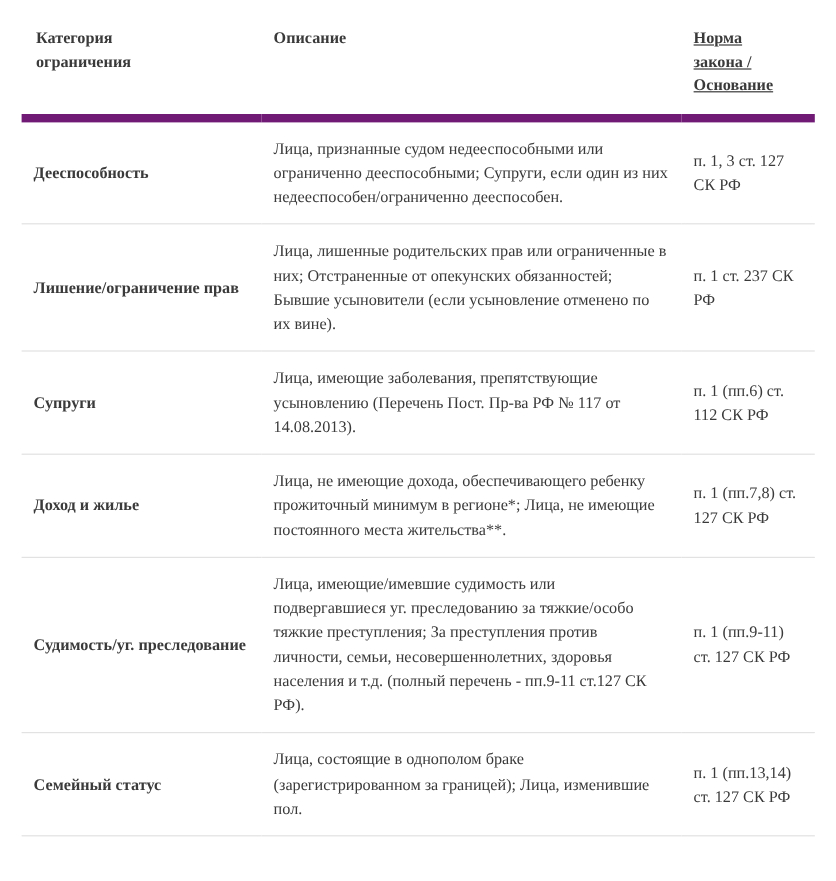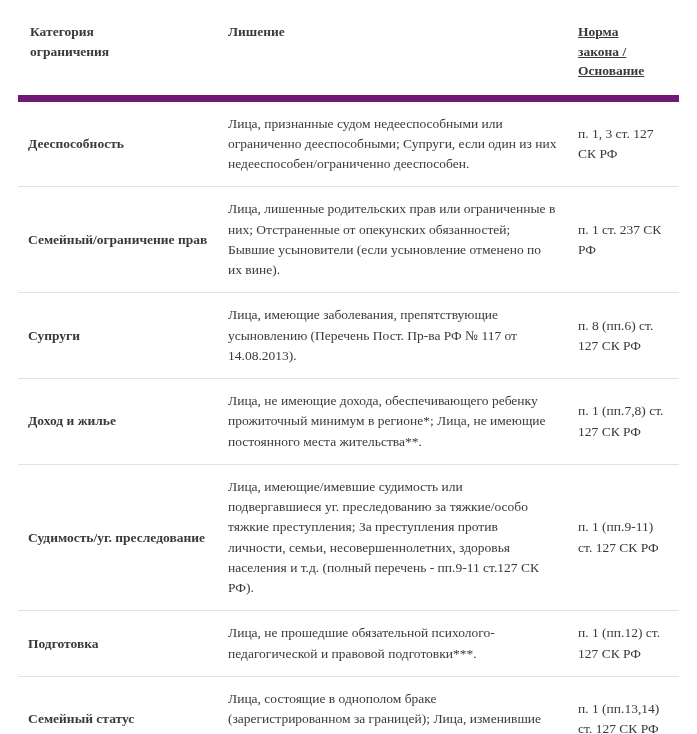--- a/index.html
+++ b/index.html
@@ -77,55 +77,50 @@
 <div class="table-wrap">
   <table class="restrictions">
     <colgroup>
       <col class="c-category">
       <col class="c-description">
       <col class="c-norm">
     </colgroup>
     <thead>
       <tr>
         <th class="th-category">Категория<br>ограничения</th>
-        <th class="th-description">Лишение</th>
+        <th class="th-description">Описание</th>
         <th class="th-norm">Норма<br>закона /<br>Основание</th>
       </tr>
     </thead>
     <tbody>
       <tr>
         <td class="cell-category">Дееспособность</td>
         <td class="cell-description">Лица, признанные судом недееспособными или ограниченно дееспособными; Супруги, если один из них недееспособен/ограниченно дееспособен.</td>
         <td class="cell-norm">п. 1, 3 ст. 127 СК РФ</td>
       </tr>
       <tr>
-        <td class="cell-category">Семейный/ограничение прав</td>
+        <td class="cell-category">Лишение/ограничение прав</td>
         <td class="cell-description">Лица, лишенные родительских прав или ограниченные в них; Отстраненные от опекунских обязанностей; Бывшие усыновители (если усыновление отменено по их вине).</td>
         <td class="cell-norm">п. 1 ст. 237 СК РФ</td>
       </tr>
       <tr>
         <td class="cell-category">Супруги</td>
         <td class="cell-description">Лица, имеющие заболевания, препятствующие усыновлению (Перечень Пост. Пр-ва РФ № 117 от 14.08.2013).</td>
-        <td class="cell-norm">п. 8 (пп.6) ст. 127 СК РФ</td>
+        <td class="cell-norm">п. 1 (пп.6) ст. 112 СК РФ</td>
       </tr>
       <tr>
         <td class="cell-category">Доход и жилье</td>
         <td class="cell-description">Лица, не имеющие дохода, обеспечивающего ребенку прожиточный минимум в регионе*; Лица, не имеющие постоянного места жительства**.</td>
         <td class="cell-norm">п. 1 (пп.7,8) ст. 127 СК РФ</td>
       </tr>
       <tr>
         <td class="cell-category">Судимость/<span class="u">уг.</span> преследование</td>
         <td class="cell-description">Лица, имеющие/имевшие судимость или подвергавшиеся <span class="u">уг.</span> преследованию за тяжкие/особо тяжкие преступления; За преступления против личности, семьи, несовершеннолетних, здоровья населения и т.д. (полный перечень - пп.9-11 ст.127 СК РФ).</td>
         <td class="cell-norm">п. 1 (пп.9-11) ст. 127 СК РФ</td>
       </tr>
       <tr>
-        <td class="cell-category">Подготовка</td>
-        <td class="cell-description">Лица, не прошедшие обязательной психолого-педагогической и правовой подготовки***.</td>
-        <td class="cell-norm">п. 1 (пп.12) ст. 127 СК РФ</td>
-      </tr>
-      <tr>
         <td class="cell-category">Семейный статус</td>
         <td class="cell-description">Лица, состоящие в однополом браке (зарегистрированном за границей); Лица, изменившие пол.</td>
         <td class="cell-norm">п. 1 (пп.13,14) ст. 127 СК РФ</td>
       </tr>
     </tbody>
   </table>
 </div>
 
 </body></html>

